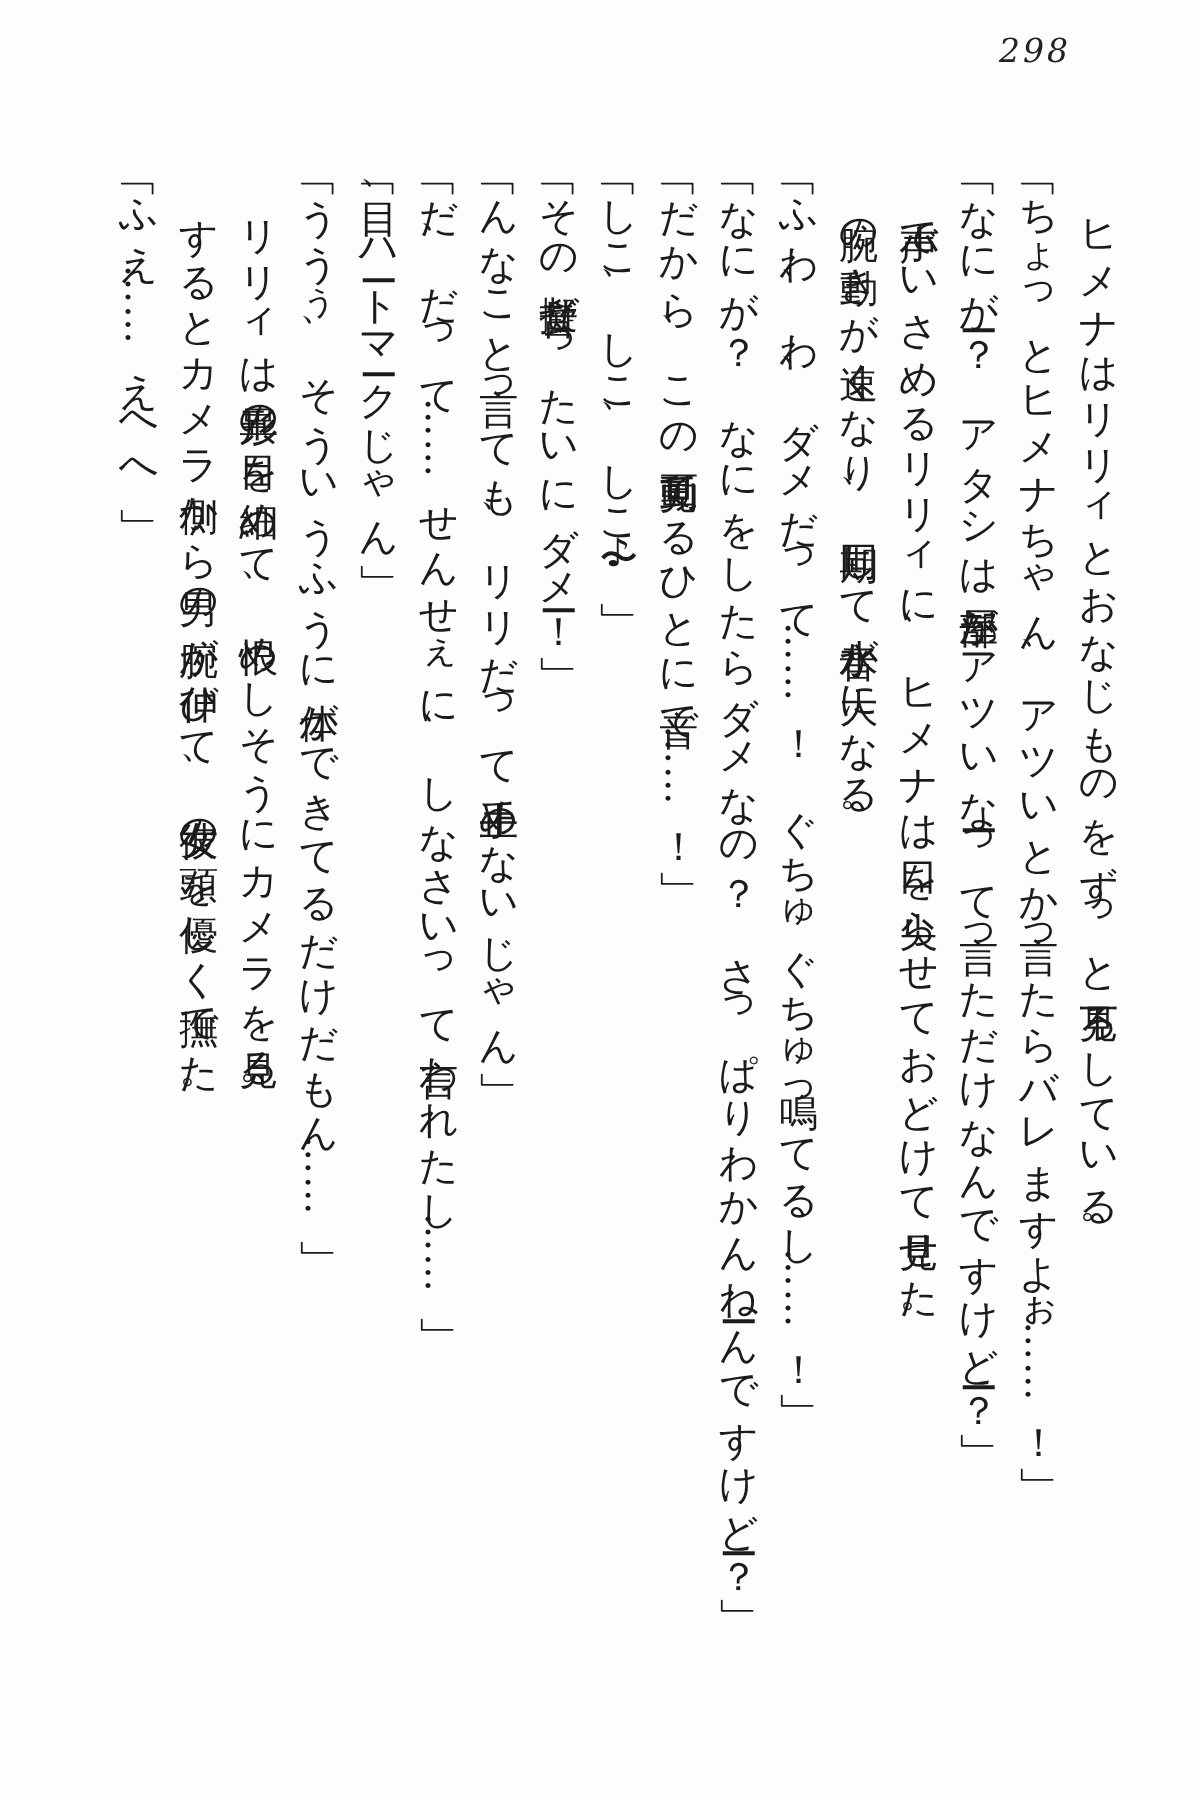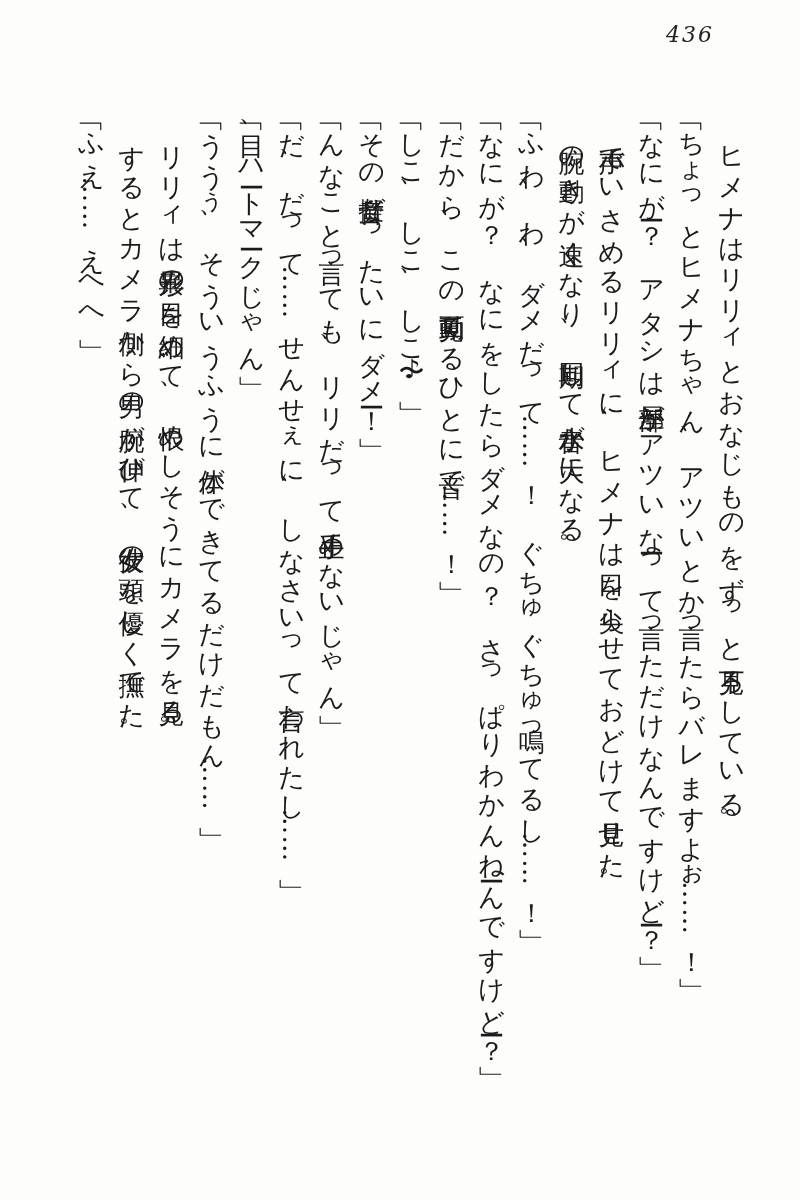--- a/index.html
+++ b/index.html
@@ -47,21 +47,21 @@
   
   p.narr {
     text-indent: 14px;
   }
 </style>
 </head>
 <body>
 
 <div class="page">
 
-  <div class="page-number">436</div>
+  <div class="page-number">298</div>
 
   <div class="text-block">
     <p class="col narr">ヒメナはリリィとおなじものをずっと見下ろしている。</p>
     <p class="col dlg">「ちょっとヒメナちゃん、アツいとか言ったらバレますよぉ……！」</p>
     <p class="col dlg">「なにがー？　アタシは部屋がアツいなーって言っただけなんですけどー？」</p>
     <p class="col narr">小声でいさめるリリィに、ヒメナは口を尖らせておどけて見せた。</p>
     <p class="col narr">腕の動きが速くなり、同期して水音が大になる。</p>
     <p class="col dlg">「ふわ、わ、ダメだって……！　ぐちゅぐちゅ鳴ってるし……！」</p>
     <p class="col dlg">「なにが？　なにをしたらダメなの？　さっぱりわかんねーんですけどー？」</p>
     <p class="col dlg">「だから、この動画見てるひとに音で……！」</p>

